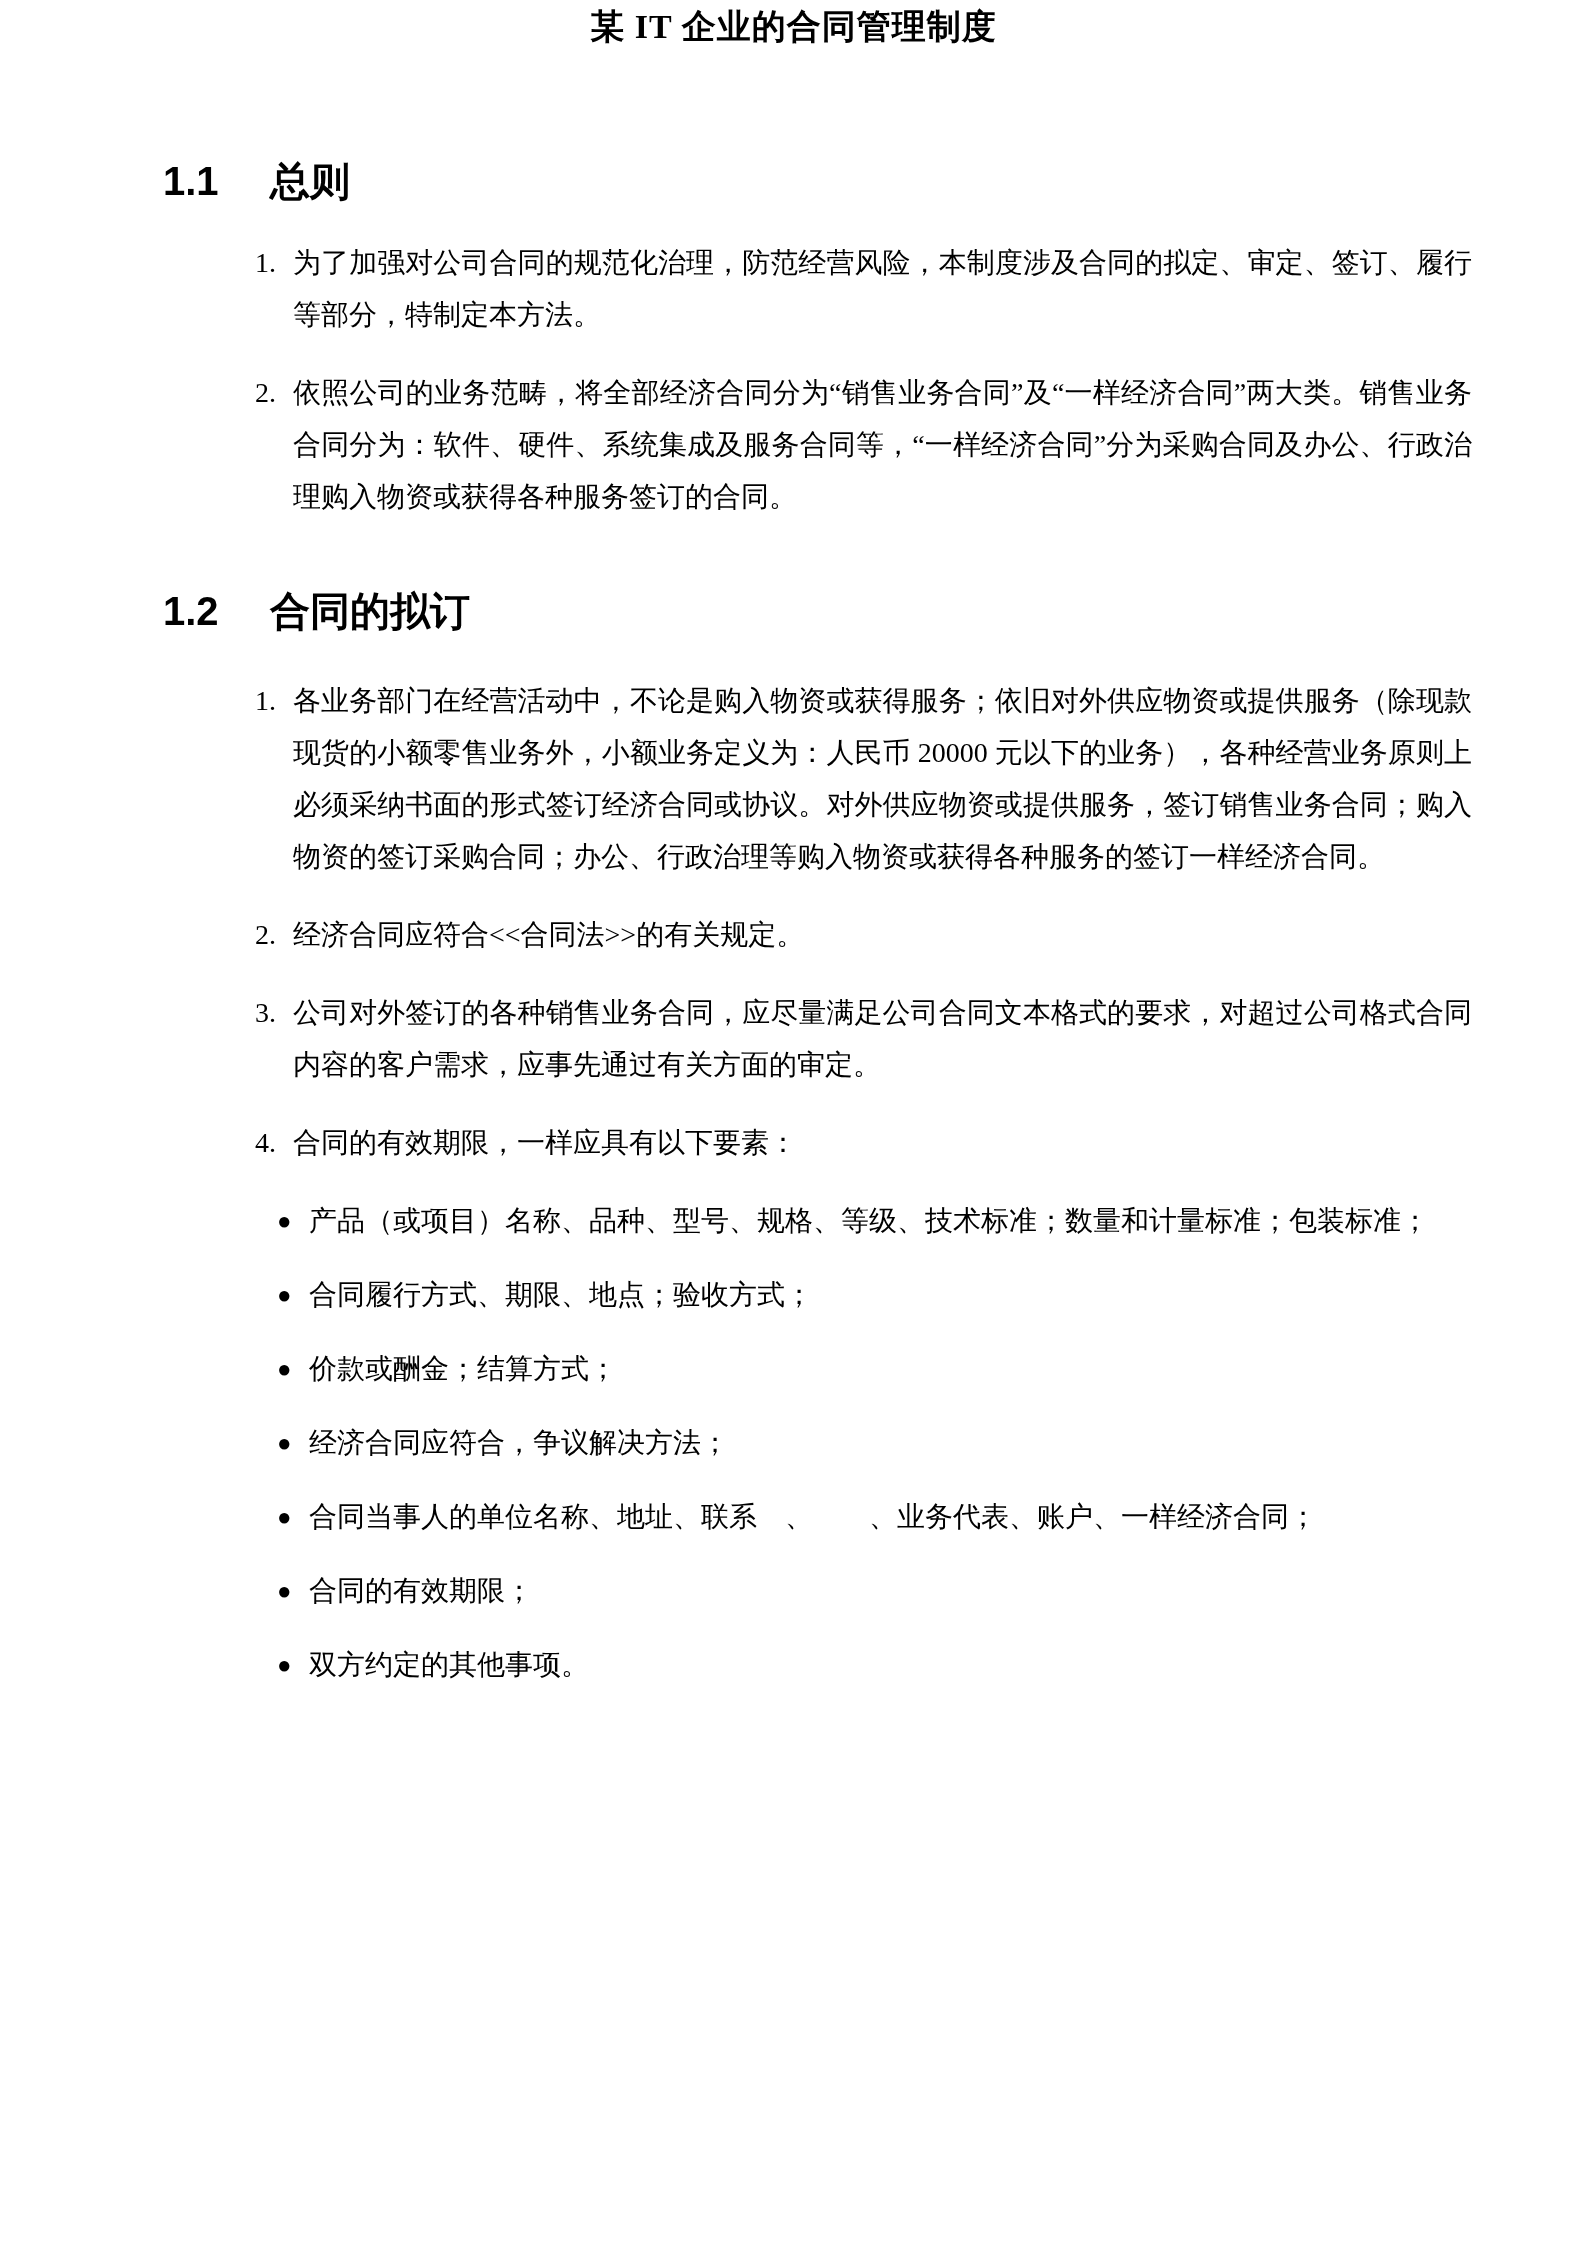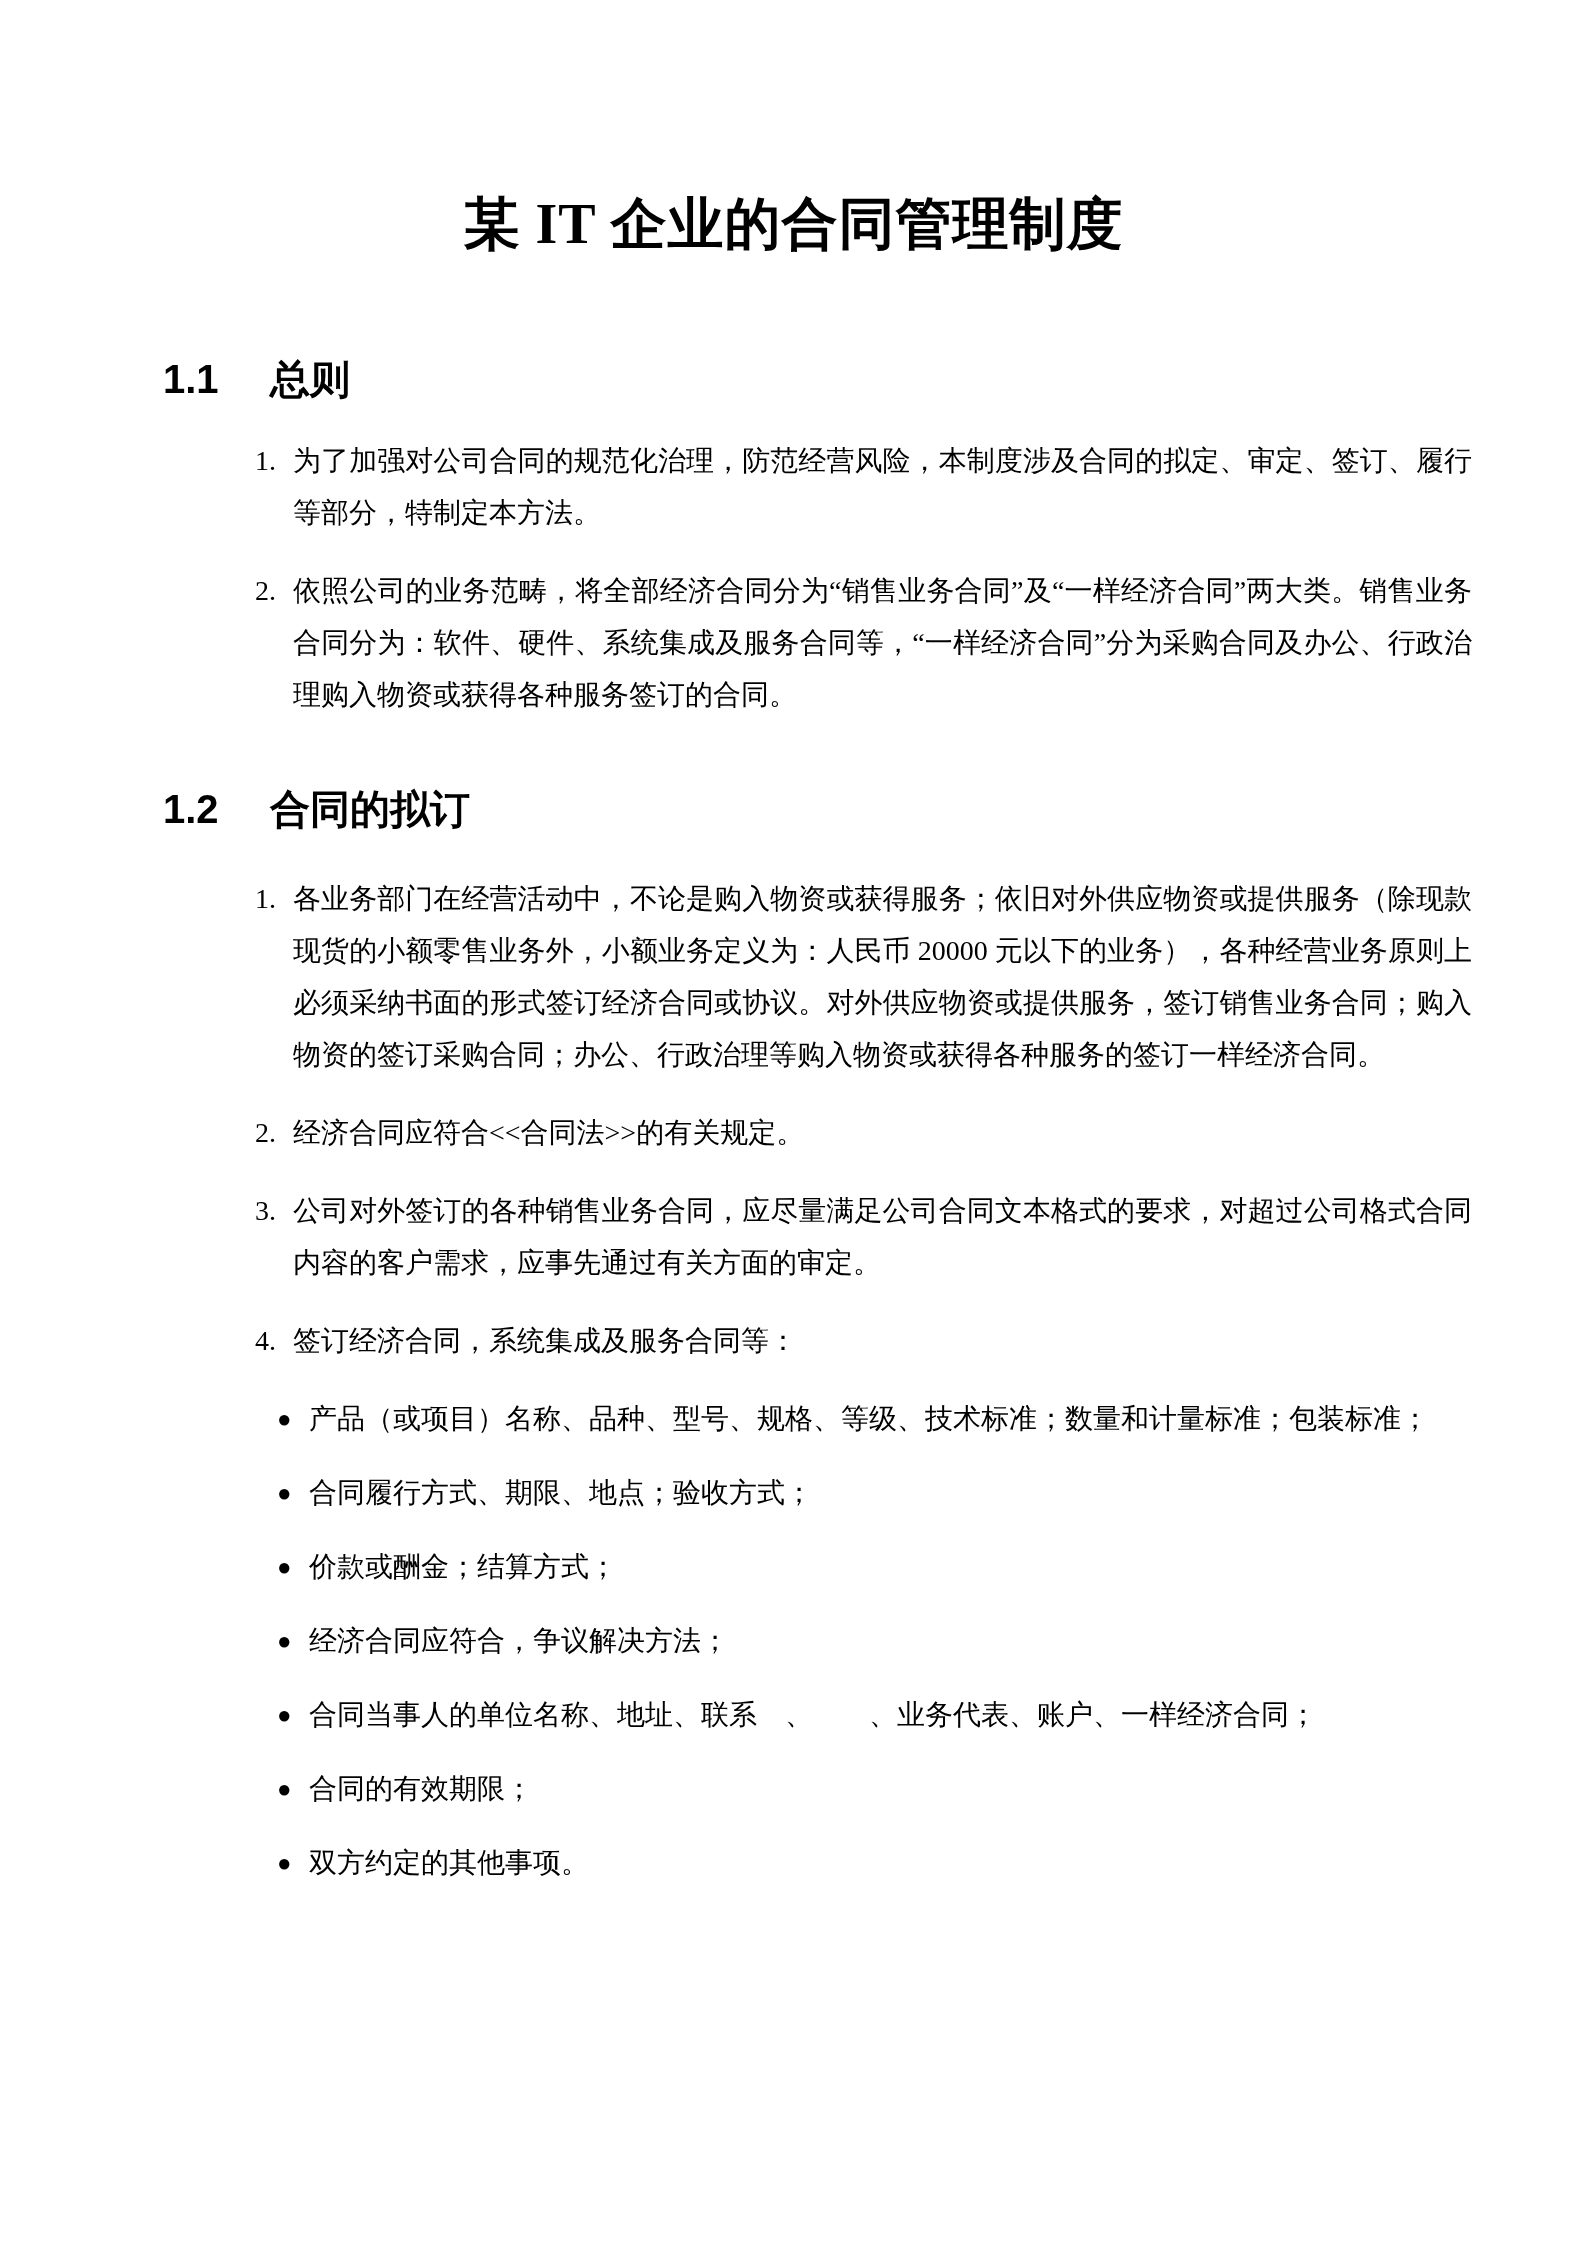--- a/index.html
+++ b/index.html
@@ -12,25 +12,24 @@
     position: relative;
     width: 1587px;
     height: 2245px;
     background: #ffffff;
     overflow: hidden;
     font-family: "Liberation Serif", "DejaVu Serif", serif;
     font-size: 28px;
     line-height: 52px;
   }
   .doc-title {
-    padding-top: 198px;
     text-align: center;
     font-family: "Liberation Serif", "DejaVu Serif", serif;
     font-weight: bold;
-    font-size: 56px;
+    font-size: 34px;
     line-height: 53px;
     letter-spacing: 1px;
   }
   .section-heading {
     display: flex;
     align-items: baseline;
     margin: 0 0 0 163px;
     font-family: "Liberation Sans", "DejaVu Sans", sans-serif;
     font-weight: bold;
     font-size: 40px;
@@ -105,21 +104,21 @@
   <div class="num-item">
     <span class="num">2.</span>
     <span class="num-text">经济合同应符合&lt;&lt;合同法&gt;&gt;的有关规定。</span>
   </div>
   <div class="num-item">
     <span class="num">3.</span>
     <span class="num-text">公司对外签订的各种销售业务合同，应尽量满足公司合同文本格式的要求，对超过公司格式合同内容的客户需求，应事先通过有关方面的审定。</span>
   </div>
   <div class="num-item">
     <span class="num">4.</span>
-    <span class="num-text">签订经济合同，系统集成及服务合同等：</span>
+    <span class="num-text">合同的有效期限，一样应具有以下要素：</span>
   </div>
 
   <div class="bullet-item">
     <span class="dot">●</span>
     <span class="bullet-text">产品（或项目）名称、品种、型号、规格、等级、技术标准；数量和计量标准；包装标准；</span>
   </div>
   <div class="bullet-item">
     <span class="dot">●</span>
     <span class="bullet-text">合同履行方式、期限、地点；验收方式；</span>
   </div>

